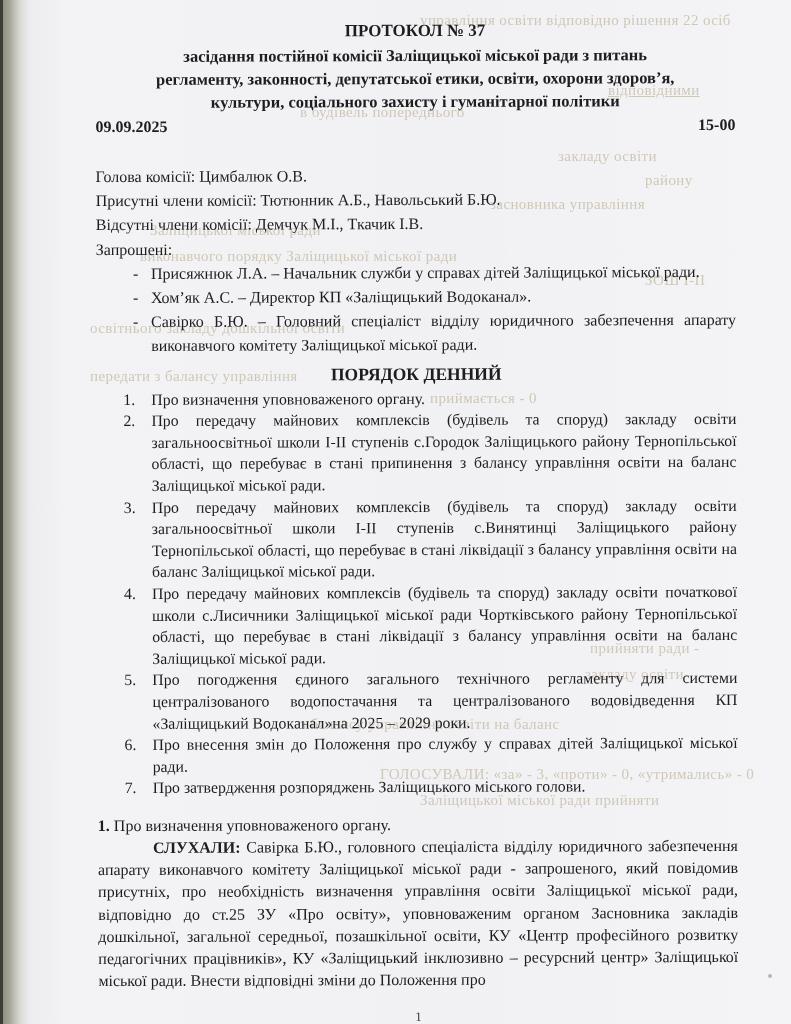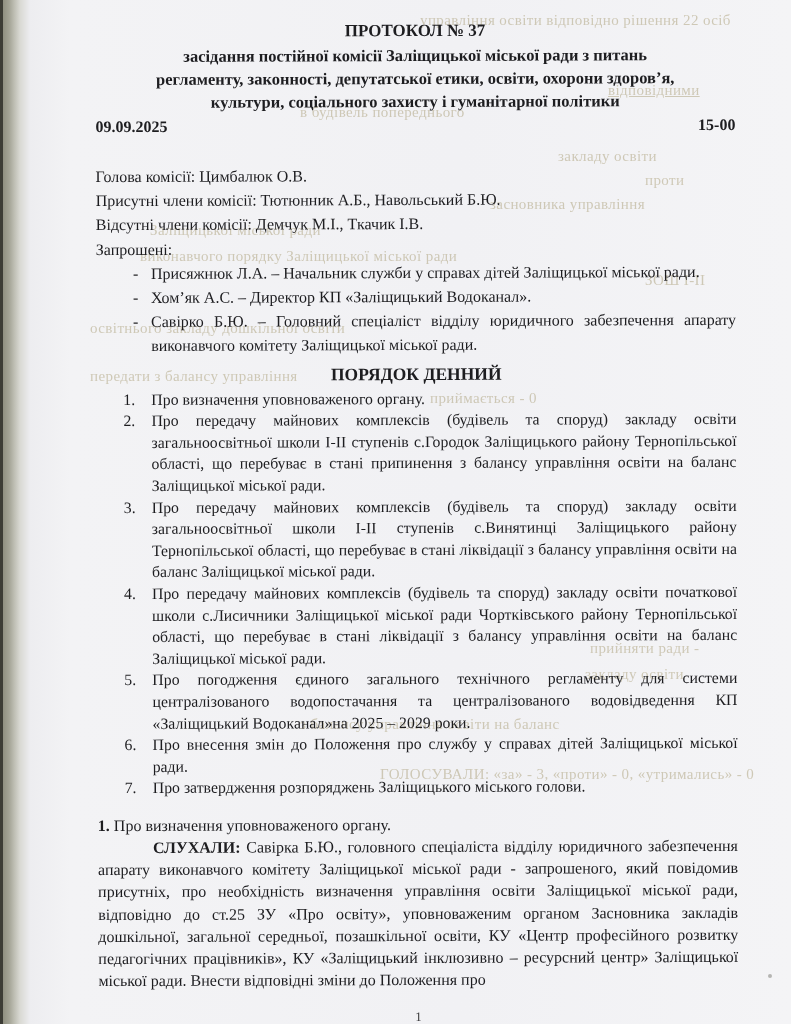--- a/index.html
+++ b/index.html
@@ -54,32 +54,33 @@
 </head>
 <body>
 
 <div class="scan">
 
   <div class="bleed">
     <span style="left:420px;top:12px">управління освіти відповідно рішення 22 осіб</span>
     <span style="left:608px;top:82px" class="u">відповідними</span>
     <span style="left:300px;top:104px">в будівель попереднього</span>
     <span style="left:558px;top:148px">закладу освіти</span>
-    <span style="left:645px;top:172px">проти</span>
+    <span style="left:645px;top:172px">району</span>
     <span style="left:490px;top:196px">засновника управління</span>
     <span style="left:150px;top:222px">Заліщицької міської ради</span>
     <span style="left:140px;top:248px">виконавчого порядку Заліщицької міської ради</span>
     <span style="left:645px;top:272px">ЗОШ І-ІІ</span>
     <span style="left:90px;top:320px">освітнього закладу дошкільної освіти</span>
     <span style="left:90px;top:368px">передати з балансу управління</span>
     <span style="left:430px;top:390px">приймається - 0</span>
     <span style="left:590px;top:640px">прийняти ради -</span>
     <span style="left:585px;top:666px">закладу освіти</span>
     <span style="left:300px;top:716px">з балансу управління освіти на баланс</span>
     <span style="left:380px;top:766px">ГОЛОСУВАЛИ: «за» - 3, «проти» - 0, «утримались» - 0</span>
+    <span style="left:420px;top:792px">Заліщицької міської ради прийняти</span>
   </div>
 
   <div class="content">
 
     <div class="t1">ПРОТОКОЛ № 37</div>
     <div class="tsub">засідання постійної комісії Заліщицької міської ради з питань</div>
     <div class="tsub">регламенту, законності, депутатської етики, освіти, охорони здоров’я,</div>
     <div class="tsub">культури, соціального захисту і гуманітарної політики</div>
 
     <div class="daterow">

